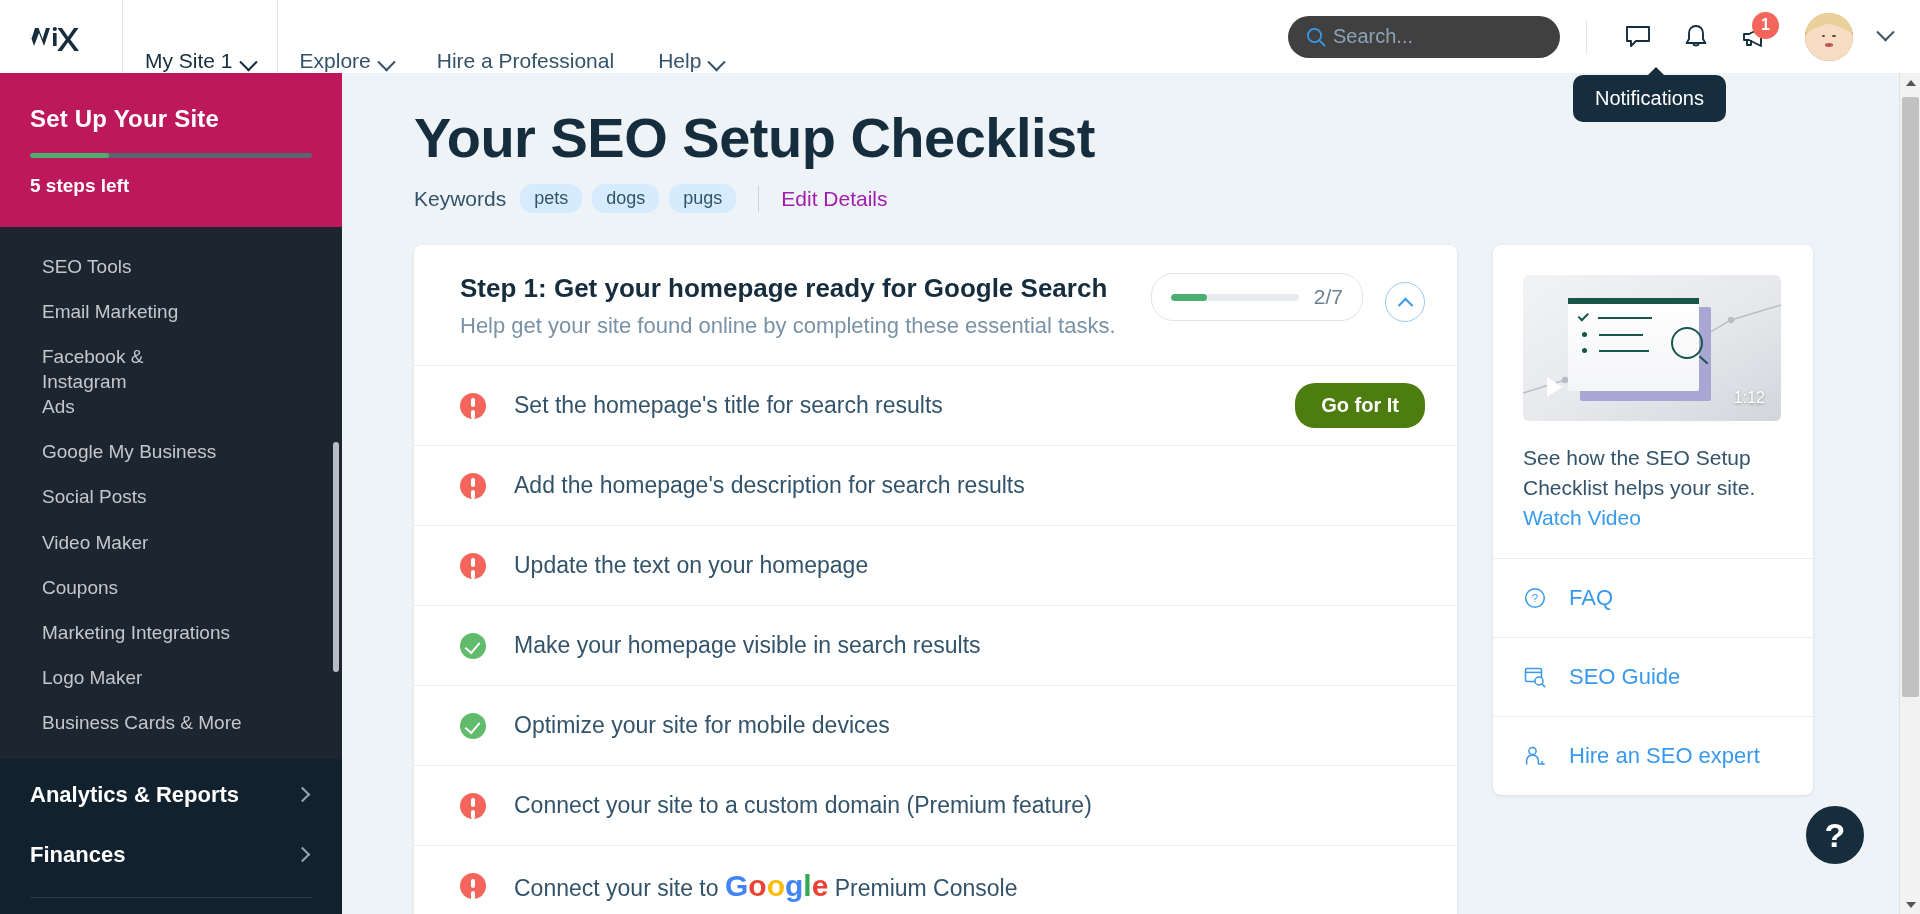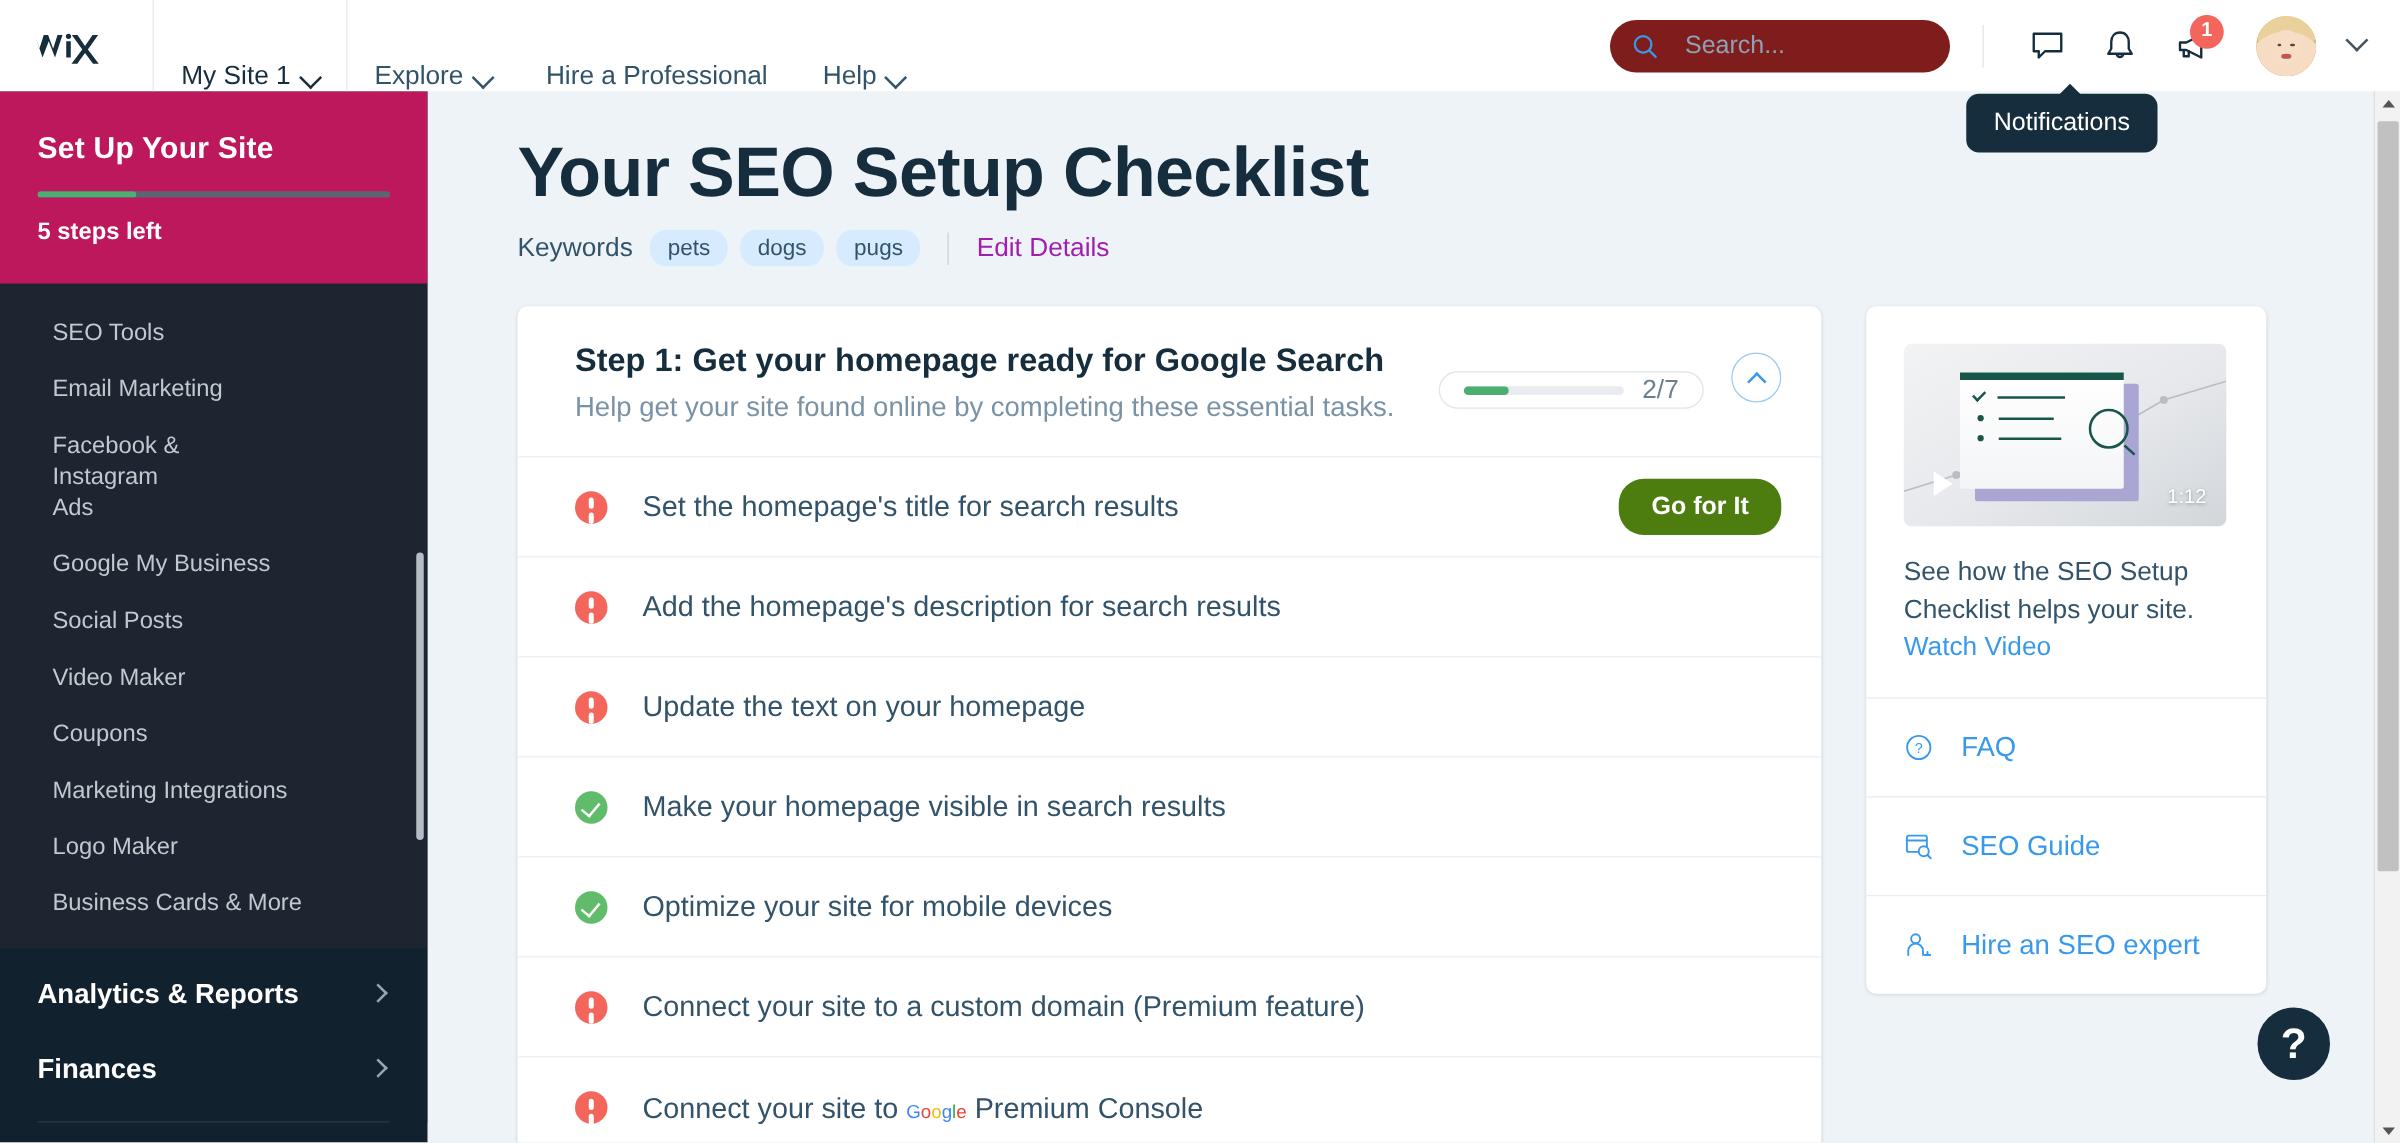--- a/index.html
+++ b/index.html
@@ -31,22 +31,22 @@
   .nav-item.strong { color: #162d3d; font-size: 21px; }
   .chev {
     width: 13px; height: 13px; border-right: 2.2px solid #32536a;
     border-bottom: 2.2px solid #32536a; transform: rotate(45deg) translate(-3px,-3px);
   }
   .nav-item.strong .chev { border-color: #162d3d; }
 
   .search-wrap { margin-left: auto; display: flex; align-items: center; }
   .searchbox {
     width: 272px; height: 42px; border-radius: 21px;
-    background: #7f1d1d; display: flex; align-items: center;
-    gap: 21px; padding: 0 17px; cursor: text;
+    background: #404040; display: flex; align-items: center;
+    gap: 6px; padding: 0 17px; cursor: text;
   }
   .searchbox input {
     border: 0; outline: 0; background: transparent; font-size: 20px;
     color: #7a92a5; font-family: "Liberation Sans", sans-serif; width: 190px;
   }
   .searchbox input::placeholder { color: #8da3b5; }
 
   .icons-wrap { display: flex; align-items: center; gap: 0; padding-left: 4px; }
   .sep2 { width: 1px; height: 34px; background: #dfe5ec; margin: 0 22px; }
   .icon-btn {
@@ -163,21 +163,21 @@
   .card-head {
     display: flex; align-items: flex-start; padding: 28px 32px 26px 46px;
     border-bottom: 1px solid #eceff3;
   }
   .card-head .txt { flex: 1; }
   .step-title { font-size: 26px; font-weight: bold; color: #162d3d; }
   .step-sub { font-size: 22px; color: #7a92a5; margin-top: 9px; }
   .prog-pill {
     display: flex; align-items: center; gap: 15px;
     border: 1px solid #dfe5ec; border-radius: 22px; padding: 9px 19px;
-    height: 30px; margin-top: 24px;
+    height: 48px; margin-top: 0;
   }
   .prog-track { width: 128px; height: 7px; border-radius: 4px; background: #e8ebef; overflow: hidden; }
   .prog-fill { height: 100%; background: #4caf71; border-radius: 4px; }
   .prog-text { font-size: 21px; color: #6b7f8f; }
   .collapse-btn {
     width: 40px; height: 40px; border-radius: 50%; border: 1.5px solid #9cc9f0;
     display: flex; align-items: center; justify-content: center;
     margin: 9px 0 0 22px; cursor: pointer; background: #fff;
   }
   .collapse-btn i {
@@ -205,21 +205,21 @@
     transform: rotate(40deg);
   }
   .task-label { font-size: 23px; color: #32536a; flex: 1; }
   .go-btn {
     background: #4d7c0f; color: #fff; border: 0; border-radius: 20px;
     font-size: 20px; font-weight: bold; padding: 11px 26px; cursor: pointer;
     font-family: "Liberation Sans", sans-serif;
   }
   .g-b { color: #4285f4; } .g-r { color: #ea4335; }
   .g-y { color: #fbbc05; } .g-g { color: #34a853; }
-  .google { font-size: 15px; }
+  .google { font-size: 30px; font-weight: bold; }
 
   
   .aside {
     width: 320px; background: #fff; border-radius: 8px; height: fit-content;
     box-shadow: 0 1px 3px rgba(22,45,61,.12);
   }
   .video-card { padding: 30px 30px 26px 30px; }
   .thumb {
     width: 258px; height: 146px; border-radius: 6px;
     background: linear-gradient(150deg, #f2f3f5 0%, #e6e8eb 55%, #d2d6db 100%);

